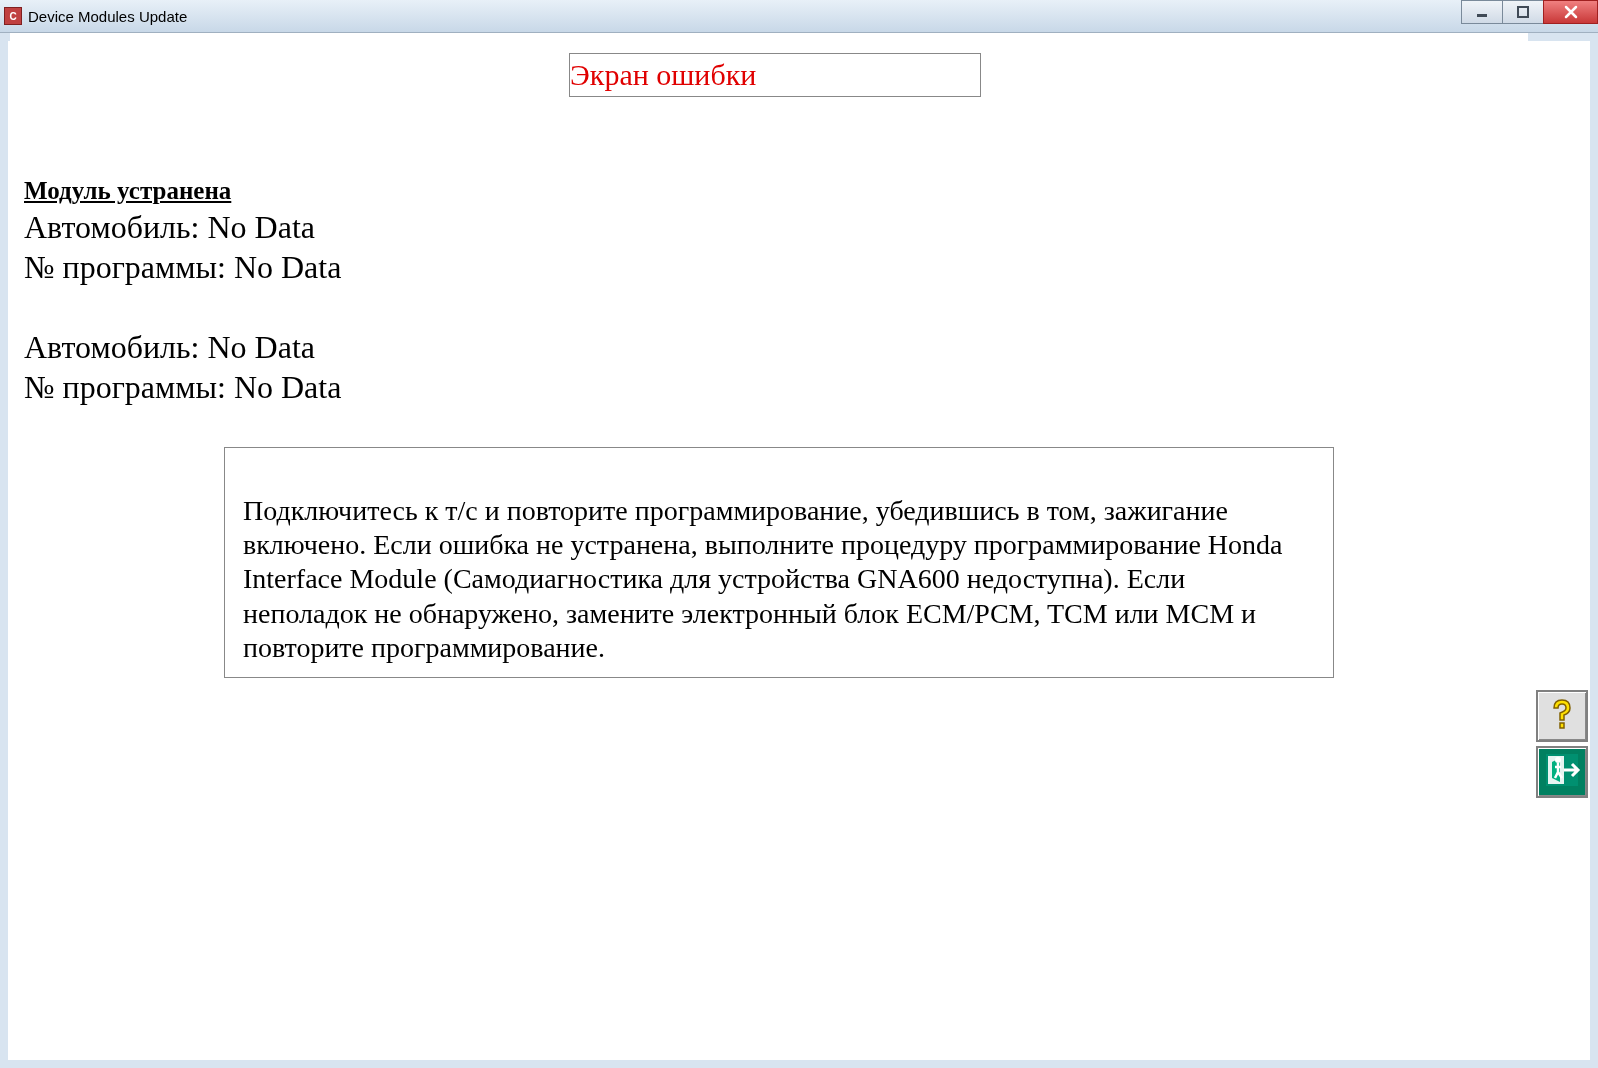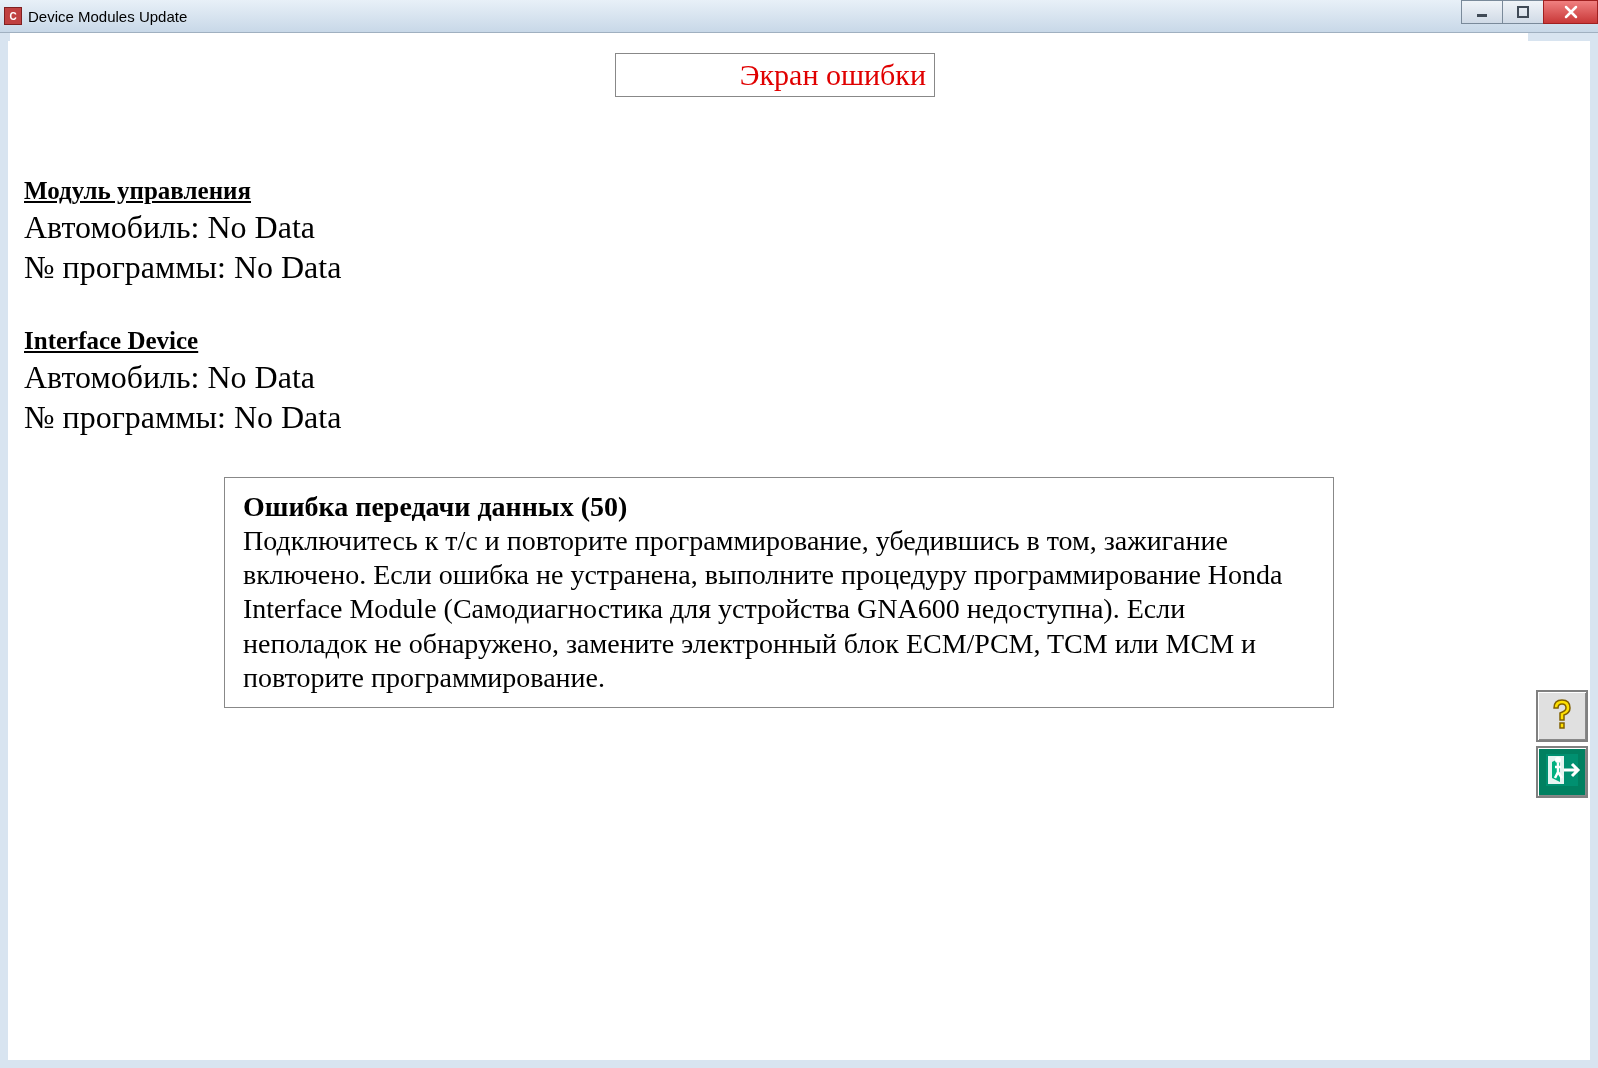--- a/index.html
+++ b/index.html
@@ -66,25 +66,25 @@
     .content-area {
       position: absolute;
       top: 33px;
       left: 10px;
       right: 70px;
       bottom: 10px;
       background: #fff;
       padding: 20px 2px 20px 14px;
     }
     .heading-box {
-      width: 320px;
+      width: 412px;
       margin: 0 auto 80px auto;
       border: 1px solid #888;
-      text-align: right;
-      padding: 4px 8px;
+      text-align: left;
+      padding: 4px 0;
     }
     .heading-text {
       color: #e00000;
       font-size: 30px;
       font-family: "Times New Roman", serif;
     }
     .section-heading {
       font-weight: bold;
       text-decoration: underline;
       font-size: 25px;
@@ -162,45 +162,44 @@
 
 <div class="frame-border"></div>
 
 <div class="content-area">
 
   <div class="heading-box">
     <span class="heading-text">Экран ошибки</span>
   </div>
 
   <div class="section">
-    <div class="section-heading">Модуль управления</div>
+    <div class="section-heading">Модуль устранена</div>
     <div class="info-line">
       <span>Автомобиль:</span>
       <span>No Data</span>
     </div>
     <div class="info-line">
       <span>№ программы:</span>
       <span>No Data</span>
     </div>
   </div>
 
   <div class="section">
-    <div class="section-heading">Interface Device</div>
     <div class="info-line">
       <span>Автомобиль:</span>
       <span>No Data</span>
     </div>
     <div class="info-line">
       <span>№ программы:</span>
       <span>No Data</span>
     </div>
   </div>
 
   <div class="error-box">
-    <span class="error-title">Ошибка передачи данных (50)</span><br>
+    <br>
     <span>Подключитесь к т/с и повторите программирование, убедившись в том, зажигание включено. Если ошибка не устранена, выполните процедуру программирование Honda Interface Module </span><span class="error-bold-inline">(Самодиагностика для устройства GNA600 недоступна)</span><span>. Если неполадок не обнаружено, замените электронный блок ECM/PCM, TCM или MCM и повторите программирование.</span>
   </div>
 
 </div>
 
 <div class="side-buttons">
   <div class="side-btn">
     <span>
       <svg width="36" height="36" viewBox="0 0 36 36">
         <path d="M10 12 Q10 4 18 4 Q26 4 26 12 Q26 17 20 19 L20 24 L16 24 L16 17 Q22 15 22 12 Q22 8 18 8 Q14 8 14 12 Z" fill="#ffe000" stroke="#806000" stroke-width="1.5"></path>

